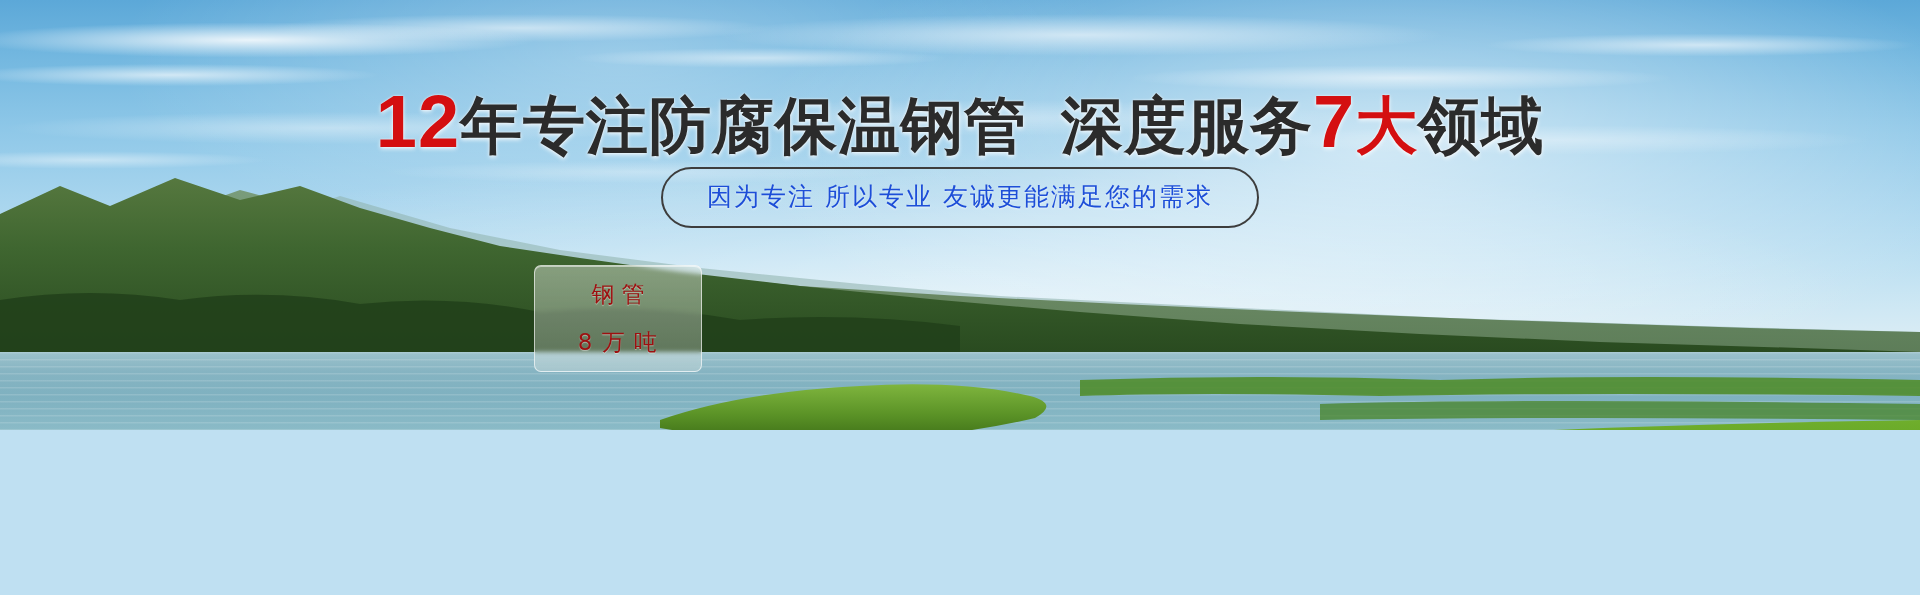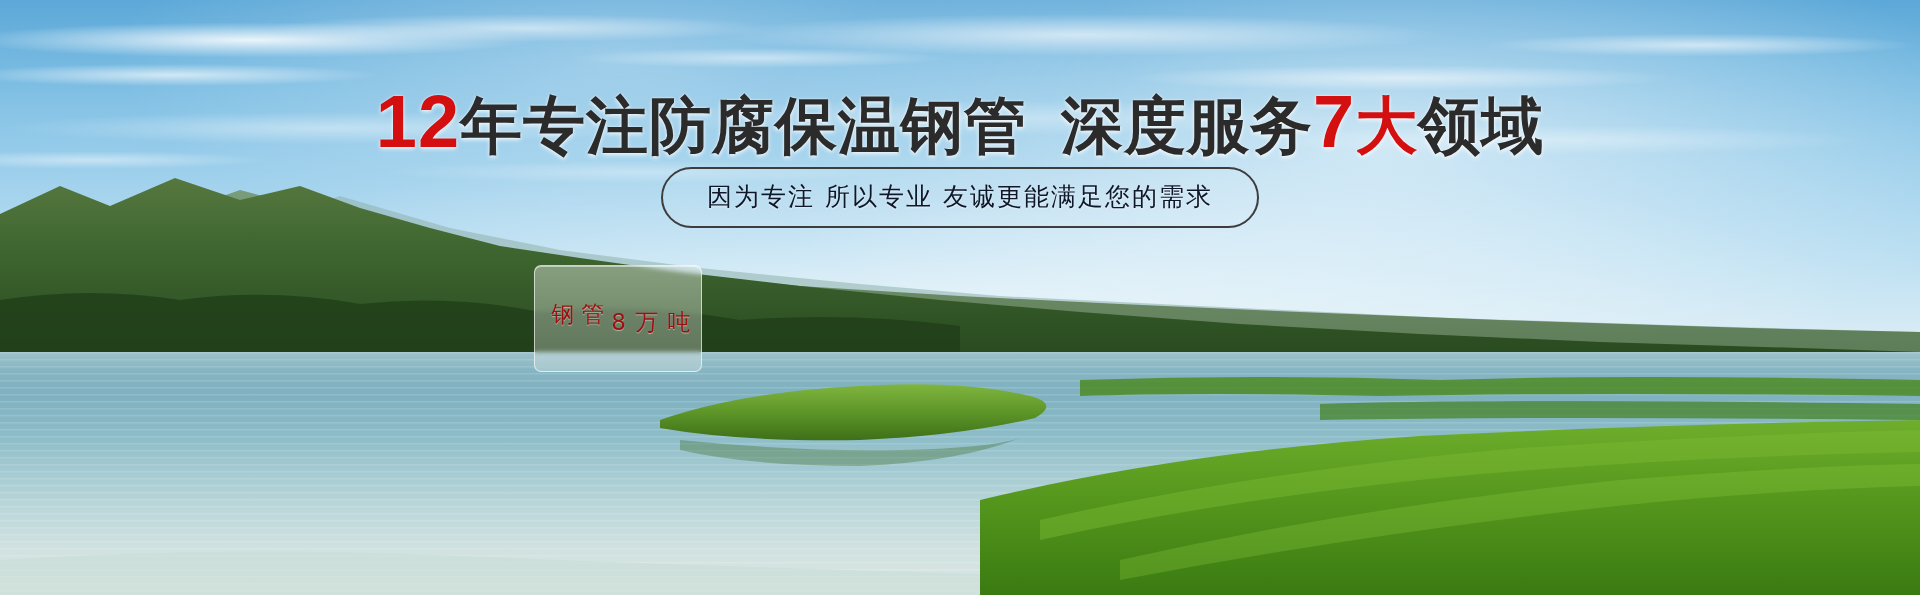--- a/index.html
+++ b/index.html
@@ -2,21 +2,21 @@
 <html><head>
 <meta charset="utf-8">
 <style>
   html,body{margin:0;padding:0;}
   body{
     width:1920px;height:595px;overflow:hidden;
     font-family:"Liberation Sans","DejaVu Sans",sans-serif;
     background:#bfe0f2;
   }
   #banner{
-    position:relative;width:1920px;height:595px;overflow:hidden;
+    position:relative;width:1920px;height:430px;overflow:hidden;
   }
 
   
   .layer{position:absolute;left:0;top:0;width:1920px;height:595px;}
 
   
   .sky{
     background:
       linear-gradient(180deg,
         #5ca8d8 0%,
@@ -96,38 +96,38 @@
   .headline .gap{ display:inline-block;width:34px; }
 
   .subtitle-wrap{
     position:absolute;left:0;top:167px;width:1920px;text-align:center;
   }
   .subtitle{
     display:inline-block;
     padding:11px 44px 13px;
     border:2px solid #3d3d3d;
     border-radius:34px;
-    font-size:25px;letter-spacing:2px;color:#0f172a;
+    font-size:25px;letter-spacing:2px;color:#1d4ed8;
     background:rgba(255,255,255,.06);
     text-shadow:0 1px 2px rgba(255,255,255,.6);
     font-family:"DejaVu Sans","Liberation Sans",sans-serif;
   }
 
   
   .cards{
     position:absolute;left:534px;top:265px;
     display:flex;gap:6px;
   }
   .card{
     width:166px;height:105px;
     border-radius:7px;
     border:1px solid rgba(255,255,255,.62);
     background:linear-gradient(180deg, rgba(240,244,240,.42), rgba(228,234,228,.30));
     backdrop-filter:blur(2px);
-    display:flex;flex-direction:row;align-items:center;justify-content:center;
+    display:flex;flex-direction:column;align-items:center;justify-content:center;
     box-shadow:inset 0 1px 0 rgba(255,255,255,.5);
   }
   .card-label{
     font-size:23px;color:#9d1010;letter-spacing:7px;
     text-indent:7px;margin-bottom:9px;font-weight:500;
     font-family:"DejaVu Sans","Liberation Sans",sans-serif;
     text-shadow:0 1px 1px rgba(255,255,255,.45);
   }
   .card-value{
     font-size:23px;color:#9d1010;letter-spacing:1px;

